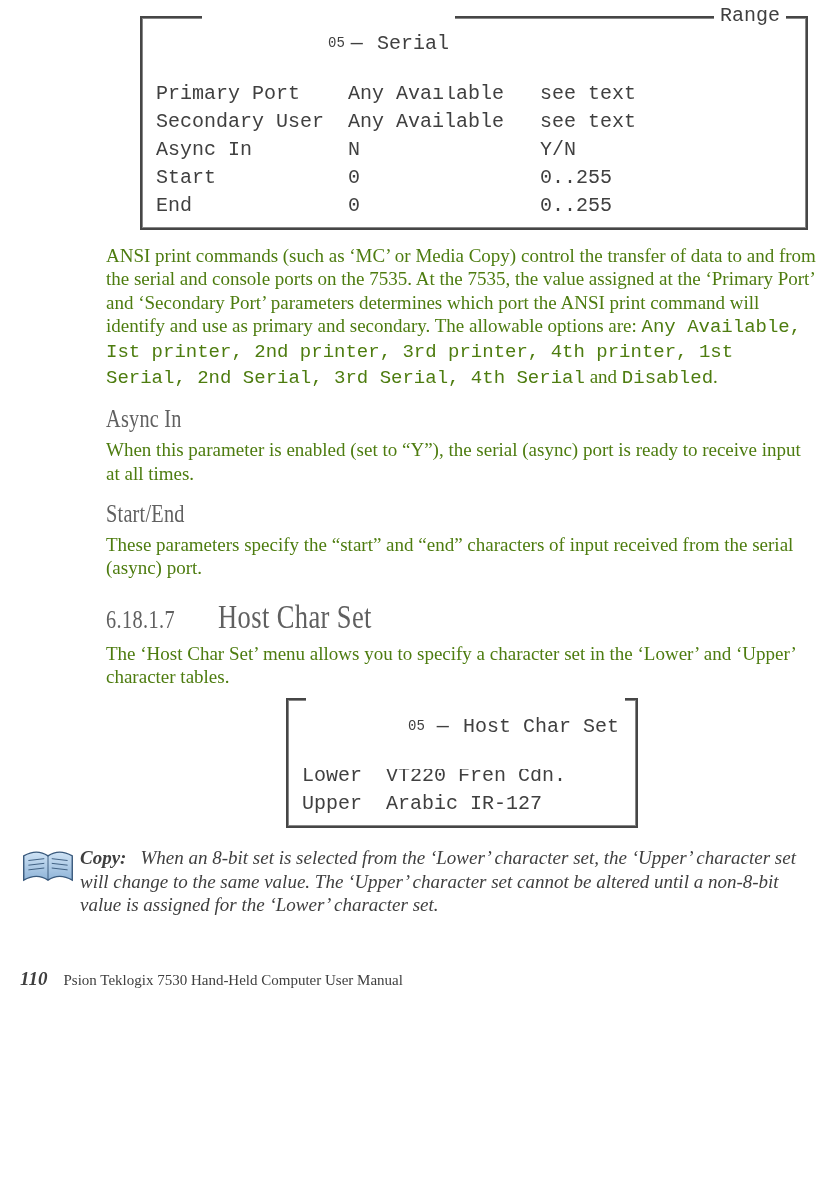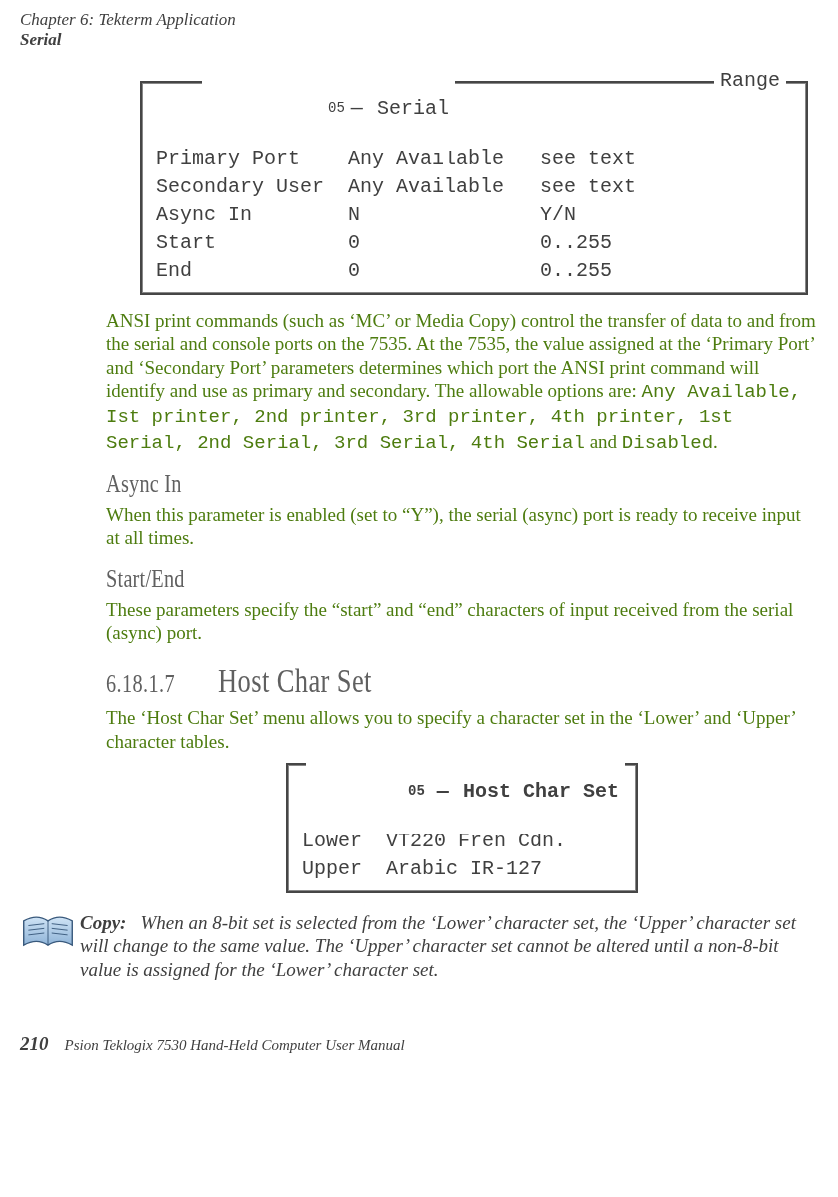--- a/index.html
+++ b/index.html
@@ -124,21 +124,20 @@
     box-shadow: inset 0 0 0 1px #888;
   }
   .boxed-small .box-legend-small {
     position: absolute;
     top: -15px;
     left: 18px;
     background: #fff;
     padding: 0 6px;
     font-family: 'Courier New', Courier, monospace;
     font-size: 20px;
-    font-weight: bold;
   }
   .boxed-small .box-legend-small .small05 {
     font-size: 14px;
     vertical-align: top;
     position: relative;
     top: 4px;
   }
   .boxed-small .box-legend-small .dashes {
     letter-spacing: 2px;
   }
@@ -172,33 +171,28 @@
     font-size: 15px;
     color: #3f3f3f;
   }
   .footer .pagenum {
     font-weight: bold;
     font-style: italic;
     font-size: 19px;
     margin-right: 16px;
   }
   .footer .manual {
-    font-style: italic;
     text-align: center;
   }
   .note-body-wrap { display:inline; }
 </style>
 </head>
 <body>
 
 <div class="page">
-  <div class="running-header">
-    <div class="chapter-line">Chapter  6:   Tekterm Application</div>
-    <div class="serial-line">Serial</div>
-  </div>
 
   <div class="content">
 
     <div class="boxed">
       <div class="box-legend">
         <span class="legend-chunk">
           <span class="small05">05</span><span class="dashes">—</span> <span>Serial</span>
         </span>
         <span class="legend-chunk">Range</span>
       </div>
@@ -254,16 +248,16 @@
         <line x1="34" y1="16" x2="51" y2="18" stroke="#39597c" stroke-width="1"></line>
         <line x1="34" y1="21" x2="51" y2="23" stroke="#39597c" stroke-width="1"></line>
       </svg>
     </div>
     <div class="note-text">
       <span class="note-label">Copy:</span><span class="note-body-wrap">When an 8-bit set is selected from the ‘Lower’ character set, the ‘Upper’ character set will change to the same value. The ‘Upper’ character set cannot be altered until a non-8-bit value is assigned for the ‘Lower’ character set.</span>
     </div>
   </div>
 
   <div class="footer">
-    <span class="pagenum">210</span>
+    <span class="pagenum">110</span>
     <span class="manual">Psion Teklogix 7530 Hand-Held Computer User Manual</span>
   </div>
 </div>
 
 </body></html>

